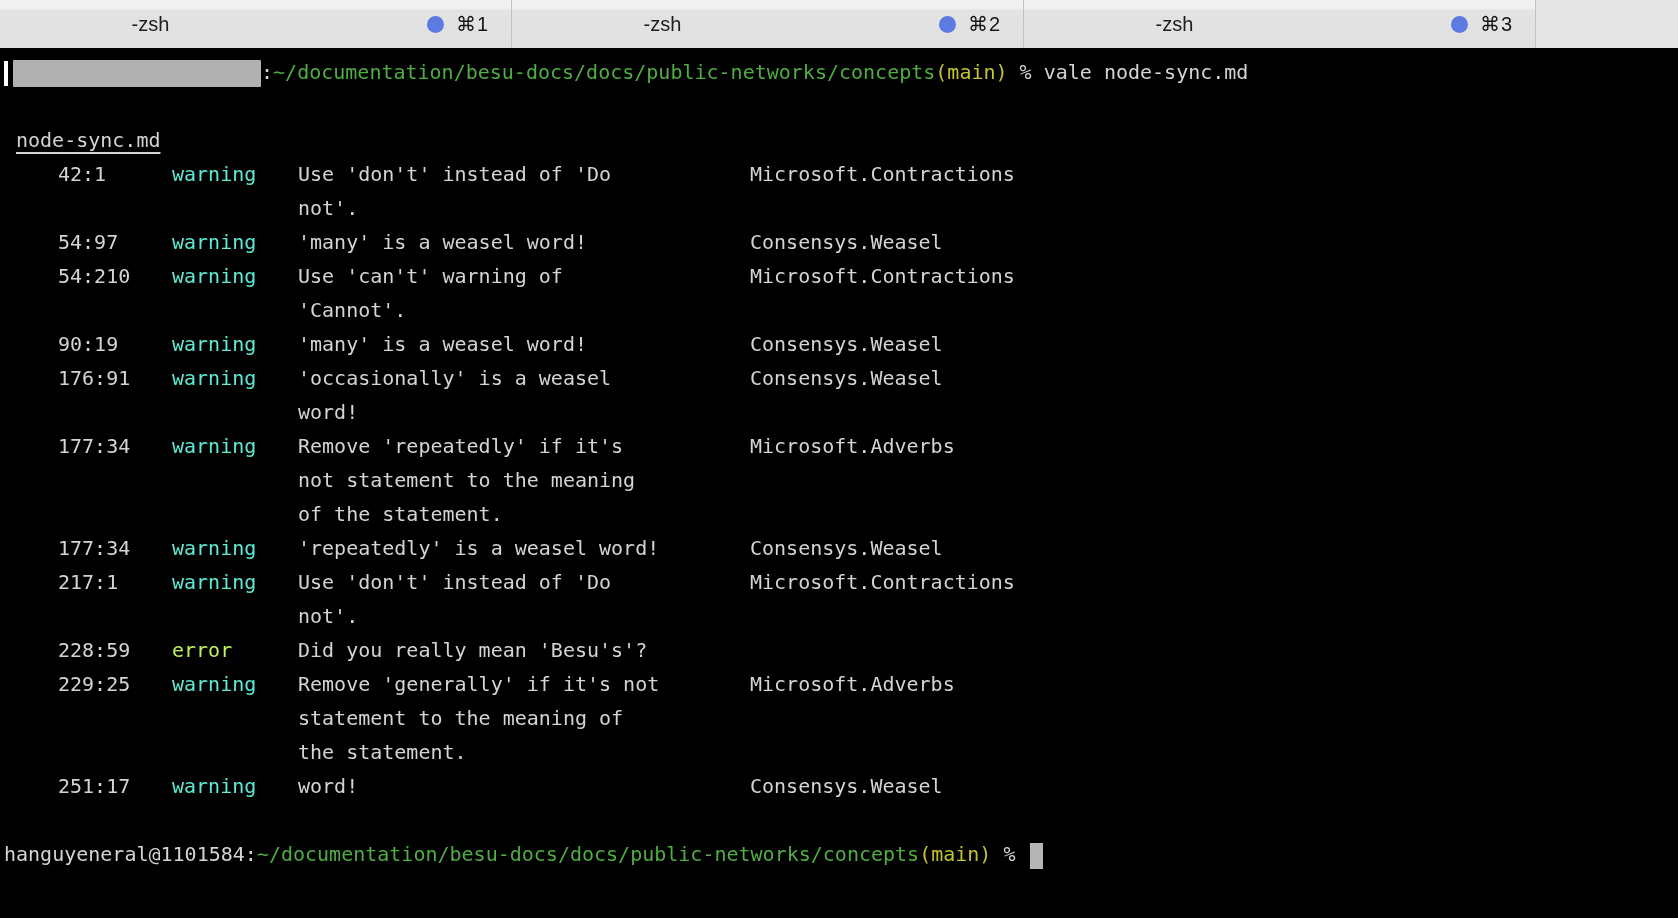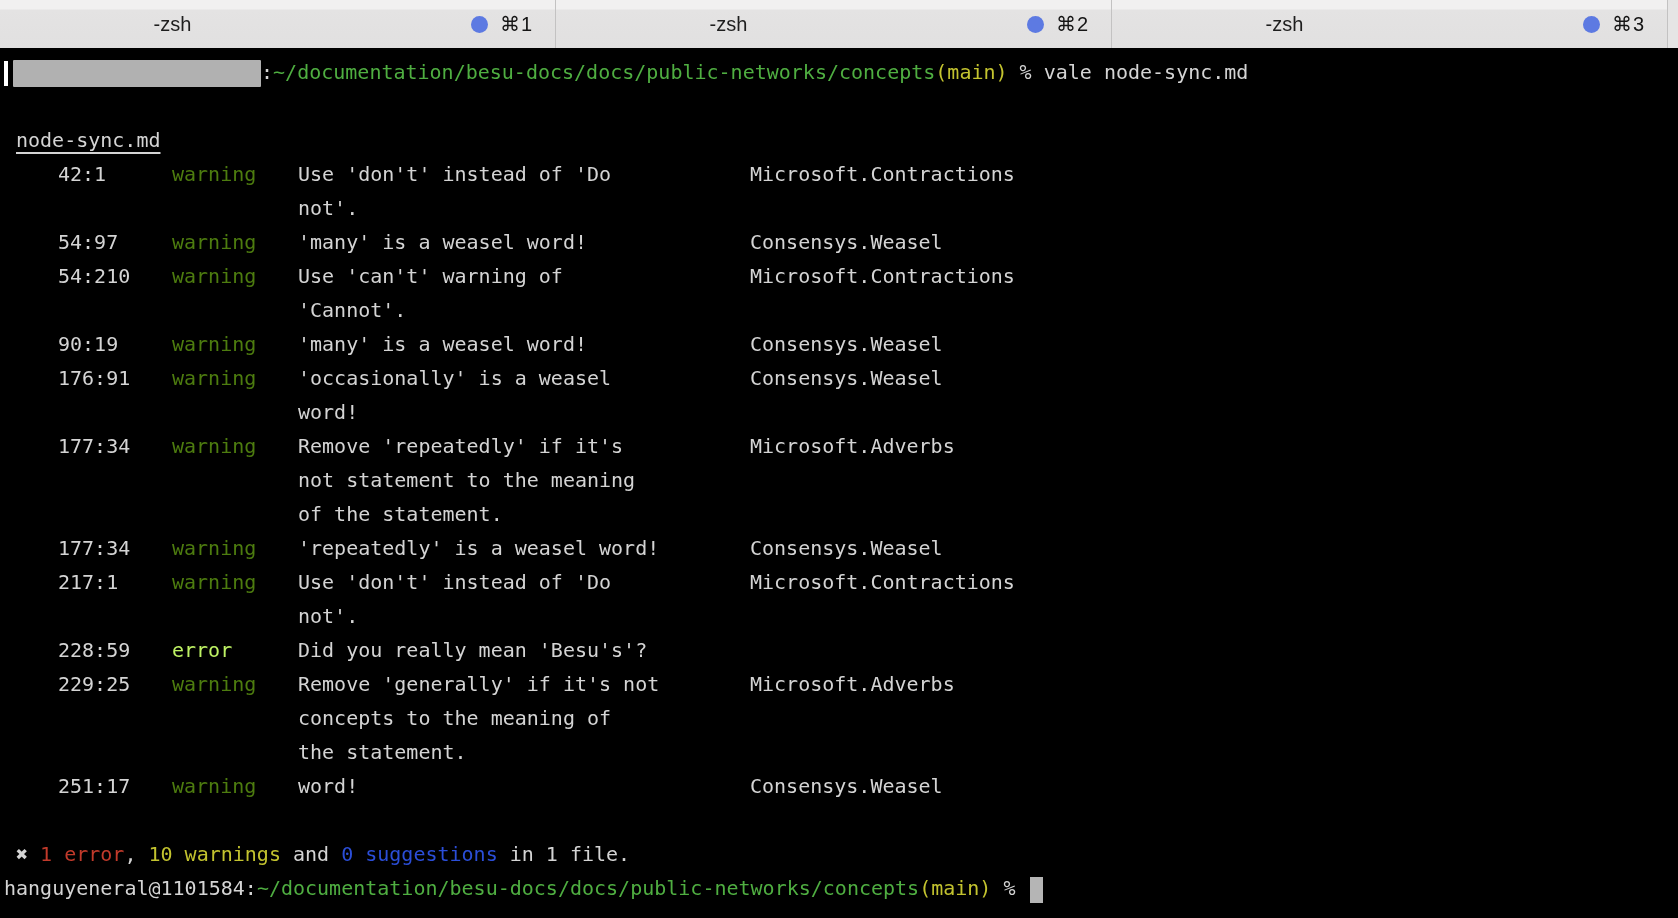--- a/index.html
+++ b/index.html
@@ -8,21 +8,21 @@
 
   
   .tabbar {
     width:100%; height:48px;
     background:linear-gradient(to bottom, #f1f0f0 0px, #f1f0f0 9px, #e4e3e3 10px, #e1e0e0 48px);
     display:flex; align-items:stretch;
     font-family:"Liberation Sans", sans-serif;
   }
   .tabs { display:flex; height:100%; }
   .tab {
-    width:556px; height:100%; position:relative;
+    width:512px; height:100%; position:relative;
     border-right:1px solid #c3c2c2;
     display:flex; align-items:center; justify-content:center;
     cursor:default;
   }
   .tab-title { font-size:20px; color:#1e1e1e; margin-left:-210px; }
   .tab-right { position:absolute; right:22px; top:0; height:100%; display:flex; align-items:center; gap:12px; }
   .tab-dot { width:17px; height:17px; border-radius:50%; background:#5d7ae2; }
   .tab-shortcut { font-size:20px; color:#151515; letter-spacing:1px; }
   .tab-filler { flex:1; background:#e6e5e5; }
 
@@ -39,21 +39,21 @@
   .redact-box { display:inline-block; width:248px; height:27px; background:#b1b1b1; vertical-align:middle; border-radius:1px; }
   .green { color:#4fae41; }
   .yellow { color:#c3c32f; }
   .red { color:#c23a2b; }
   .blue { color:#2b4ed8; }
   .white { color:#d4d4d4; }
   .file-header { text-decoration:underline; text-underline-offset:5px; }
 
   .issue-row { display:grid; grid-template-columns:114px 126px 452px auto; align-items:start;margin-left:42px; }
   .cell { white-space:pre; line-height:34px; }
-  .sev-warning { color:#4d7c0f; }
+  .sev-warning { color:#5eead4; }
   .sev-error { color:#bef264; }
 
   .cursor-block { display:inline-block; width:13px; height:26px; background:#b5b5b5; vertical-align:middle; margin-left:2px; }
 </style>
 </head>
 <body>
 
 <div class="tabbar">
   <div class="tabs">
   <div class="tab">
@@ -150,31 +150,30 @@
 
     <div class="issue-row">
       <div class="cell pos">228:59</div>
       <div class="cell sev sev-error">error</div>
       <div class="cell msg"><div class="line">Did you really mean 'Besu's'?</div></div>
     </div>
 
     <div class="issue-row">
       <div class="cell pos">229:25</div>
       <div class="cell sev sev-warning">warning</div>
-      <div class="cell msg"><div class="line">Remove 'generally' if it's not</div><div class="line">concepts to the meaning of</div><div class="line">the statement.</div></div>
+      <div class="cell msg"><div class="line">Remove 'generally' if it's not</div><div class="line">statement to the meaning of</div><div class="line">the statement.</div></div>
       <div class="cell rule">Microsoft.Adverbs</div>
     </div>
 
     <div class="issue-row">
       <div class="cell pos">251:17</div>
       <div class="cell sev sev-warning">warning</div>
       <div class="cell msg"><div class="line">word!</div></div>
       <div class="cell rule">Consensys.Weasel</div>
     </div>
   </div>
 
   <div class="line"></div>
 
-  <div class="line"><span class="white">✖ </span><span class="red">1 error</span><span class="white">, </span><span class="yellow">10 warnings</span><span class="white"> and </span><span class="blue">0 suggestions</span><span class="white"> in 1 file.</span></div>
 
   <div class="line prompt-line"><span class="white">hanguyeneral@1101584</span><span class="white">:</span><span class="green">~/documentation/besu-docs/docs/public-networks/concepts</span><span class="yellow">(main)</span><span class="white"> % </span><span class="cursor-block"></span></div>
 
 </div>
 
 </body></html>

